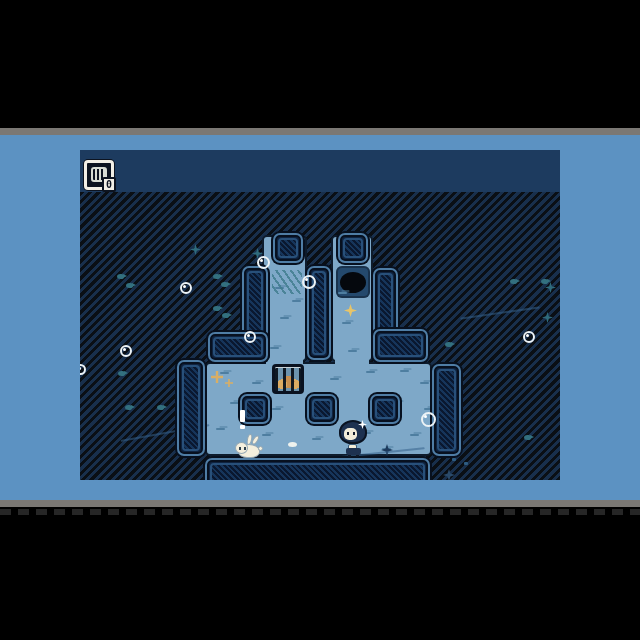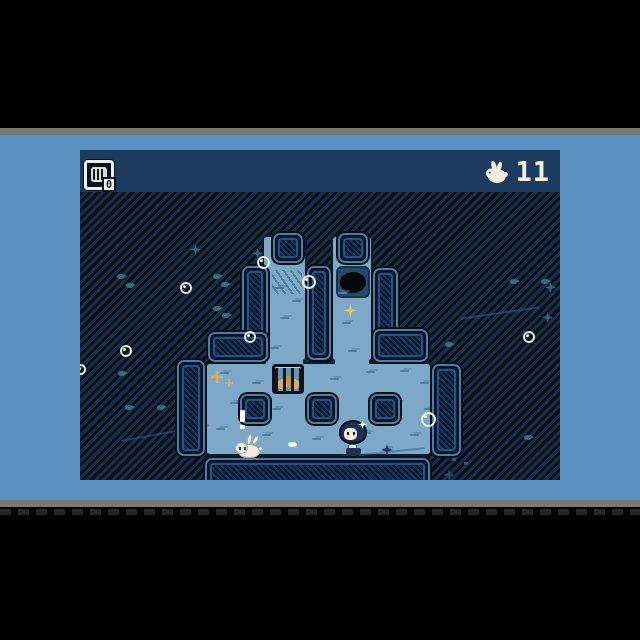--- a/index.html
+++ b/index.html
@@ -85,31 +85,20 @@
 
   <div class="stage">
     <div class="viewport">
 
       <div class="hud-band">
         <div class="counter-left">
           <div class="cage-box">
             <div class="cage-glyph"></div>
           </div>
           <div class="count-badge">0</div>
-        </div>
-        <div class="counter-right">
-          <svg width="24" height="23" viewBox="0 0 24 23">
-            <ellipse cx="10" cy="5.5" rx="2.4" ry="6" transform="rotate(-14 10 5.5)" fill="#f3eedd"></ellipse>
-            <ellipse cx="15" cy="6.5" rx="2.4" ry="6" transform="rotate(18 15 6.5)" fill="#f3eedd"></ellipse>
-            <ellipse cx="13" cy="15" rx="9" ry="7" fill="#f3eedd"></ellipse>
-            <circle cx="7" cy="12.5" r="5" fill="#f3eedd"></circle>
-            <circle cx="21.5" cy="13.5" r="2.4" fill="#f3eedd"></circle>
-            <circle cx="5.8" cy="11.5" r="1.1" fill="#1d3b5f"></circle>
-          </svg>
-          <span class="count-text">11</span>
         </div>
       </div>
 
       <div id="map" class="map">
         <div id="excl" class="excl" style="left: 160px; top: 218px;">
           <div class="excl-bar"></div>
           <div class="excl-dot"></div>
         </div>
         <div id="bunny" class="bunny" style="left: 155px; top: 244px;">
           <div class="ear1"></div>

